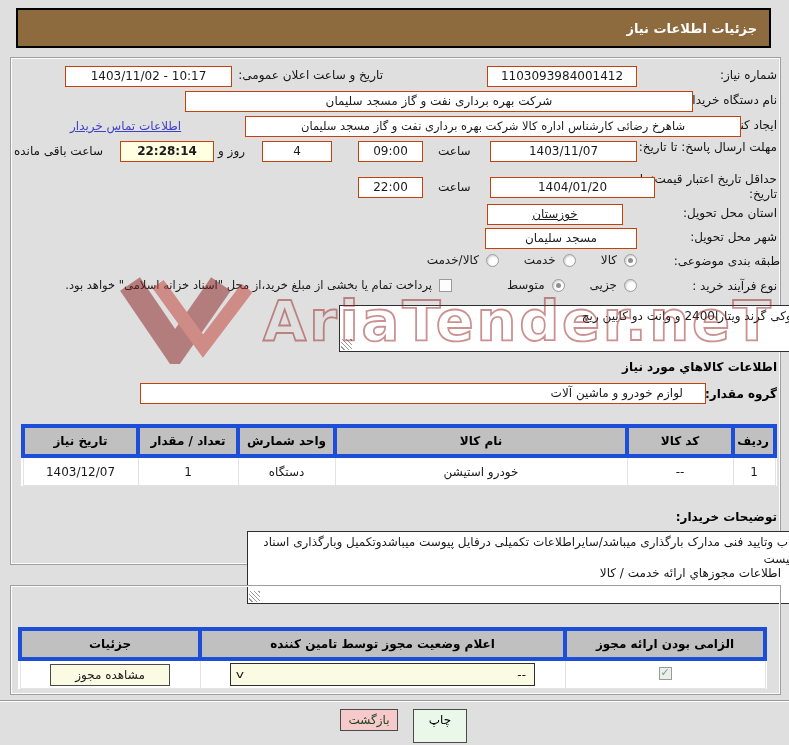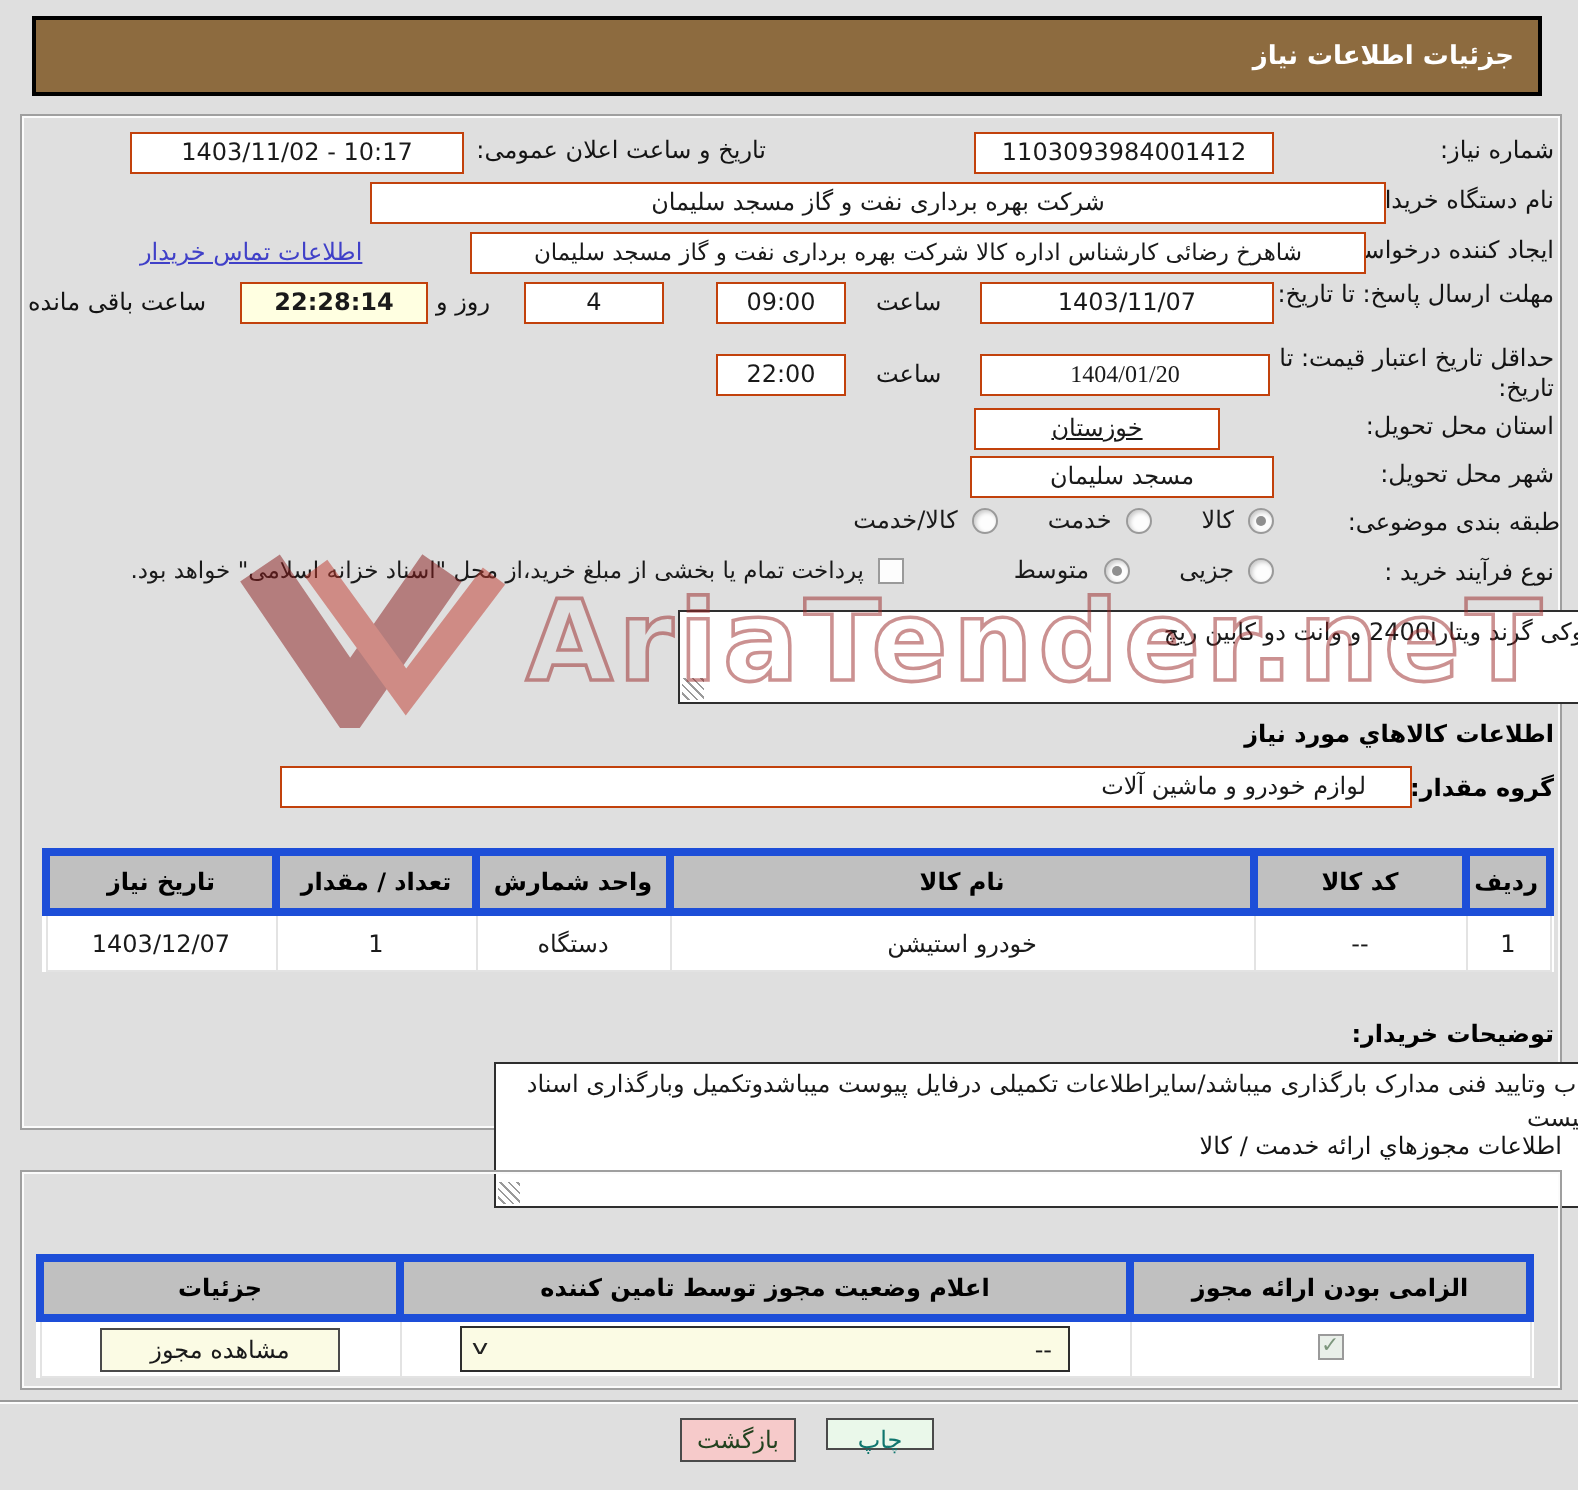--- a/index.html
+++ b/index.html
@@ -62,21 +62,21 @@
     text-align:center;font-size:12px;padding:0 4px;}
   
   .fselect{background:#fbfbe4;border:1px solid #2e2e2e;box-sizing:border-box;
     height:23px;display:flex;align-items:center;justify-content:space-between;
     padding:0 8px 0 6px;cursor:default;}
   .fselect .chev{font-size:10px;color:#222;transform:scaleX(1.4);}
   .btn{box-sizing:border-box;border:1px solid #4a4a4a;text-align:center;
     font-size:12px;line-height:20px;cursor:pointer;}
   .btn.permit{background:#fbfbe4;height:22px;}
   .btn.back{background:#f6caca;color:#23421f;height:22px;}
-  .btn.print{background:#eaf8ea;color:#0f766e;height:16px;}
+  .btn.print{background:#eaf8ea;color:#000000;height:34px;}
   .divider{left:0;top:700px;width:789px;height:0;
     border-top:1px solid #9a9a9a;border-bottom:1px solid #fdfdfd;}
   
   .wmark{left:25px;top:276px;width:760px;height:88px;z-index:60;pointer-events:none;opacity:.5;}
   .sect-label{color:#141414;}
 </style>
 </head>
 <body>
 
 <div class="abs titlebar">
@@ -87,39 +87,39 @@
 
 <div class="abs flabel" style="right:12px;top:68px;">شماره نیاز:</div>
 <div class="abs ibox num" style="left:487px;top:66px;width:150px;">1103093984001412</div>
 <div class="abs flabel" style="right:406px;top:68px;">تاریخ و ساعت اعلان عمومی:</div>
 <div class="abs ibox num" style="left:65px;top:66px;width:167px;">1403/11/02 - 10:17</div>
 
 <div class="abs flabel" style="right:12px;top:93px;">نام دستگاه خریدار:</div>
 <div class="abs ibox" style="left:185px;top:91px;width:508px;">شرکت بهره برداری نفت و گاز مسجد سلیمان</div>
 
 <div class="abs flabel" style="right:12px;top:118px;">ایجاد کننده درخواست:</div>
-<div class="abs ibox" style="left:235px;top:116px;width:448px;font-size:11.5px;">شاهرخ رضائی کارشناس اداره کالا شرکت بهره برداری نفت و گاز مسجد سلیمان</div>
+<div class="abs ibox" style="left:245px;top:116px;width:496px;font-size:11.5px;">شاهرخ رضائی کارشناس اداره کالا شرکت بهره برداری نفت و گاز مسجد سلیمان</div>
 <div class="abs link" style="left:70px;top:119px;">اطلاعات تماس خریدار</div>
 
 <div class="abs flabel two" style="right:12px;top:140px;width:140px;">مهلت ارسال پاسخ: تا تاریخ:</div>
 <div class="abs ibox num" style="left:490px;top:141px;width:147px;">1403/11/07</div>
 <div class="abs flabel" style="left:438px;top:144px;">ساعت</div>
 <div class="abs ibox num" style="left:358px;top:141px;width:65px;">09:00</div>
 <div class="abs ibox num" style="left:262px;top:141px;width:70px;">4</div>
 <div class="abs flabel" style="left:218px;top:144px;">روز و</div>
 <div class="abs ibox num yellow" style="left:120px;top:141px;width:94px;">22:28:14</div>
 <div class="abs flabel" style="left:14px;top:144px;">ساعت باقی مانده</div>
 
 <div class="abs flabel two" style="right:12px;top:172px;width:155px;">حداقل تاریخ اعتبار قیمت: تا تاریخ:</div>
-<div class="abs ibox num" style="left:490px;top:177px;width:145px;font-family:Liberation Serif, serif;">1404/01/20</div>
+<div class="abs ibox num" style="left:490px;top:177px;width:165px;">1404/01/20</div>
 <div class="abs flabel" style="left:438px;top:180px;">ساعت</div>
 <div class="abs ibox num" style="left:358px;top:177px;width:65px;">22:00</div>
 
 <div class="abs flabel" style="right:12px;top:206px;">استان محل تحویل:</div>
-<div class="abs ibox" style="left:487px;top:204px;width:123px;text-decoration:underline;">خوزستان</div>
+<div class="abs ibox" style="left:487px;top:204px;width:136px;text-decoration:underline;">خوزستان</div>
 <div class="abs flabel" style="right:12px;top:230px;">شهر محل تحویل:</div>
 <div class="abs ibox" style="left:485px;top:228px;width:152px;">مسجد سلیمان</div>
 
 <div class="abs flabel" style="right:9px;top:254px;">طبقه بندی موضوعی:</div>
 <div class="abs optrow" style="right:152px;top:253px;">
   <span class="radio sel"></span>
   <span class="optlabel">کالا</span>
   <span class="radio"></span>
   <span class="optlabel">خدمت</span>
   <span class="radio"></span>

